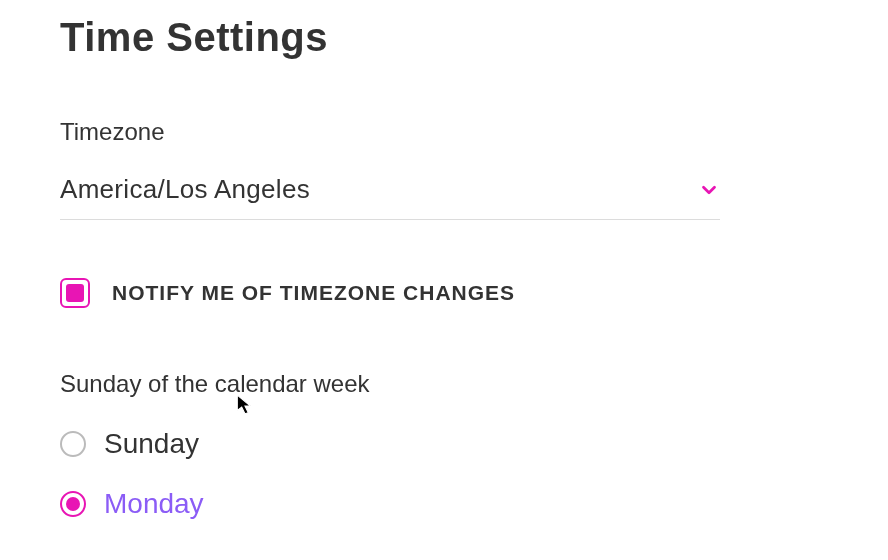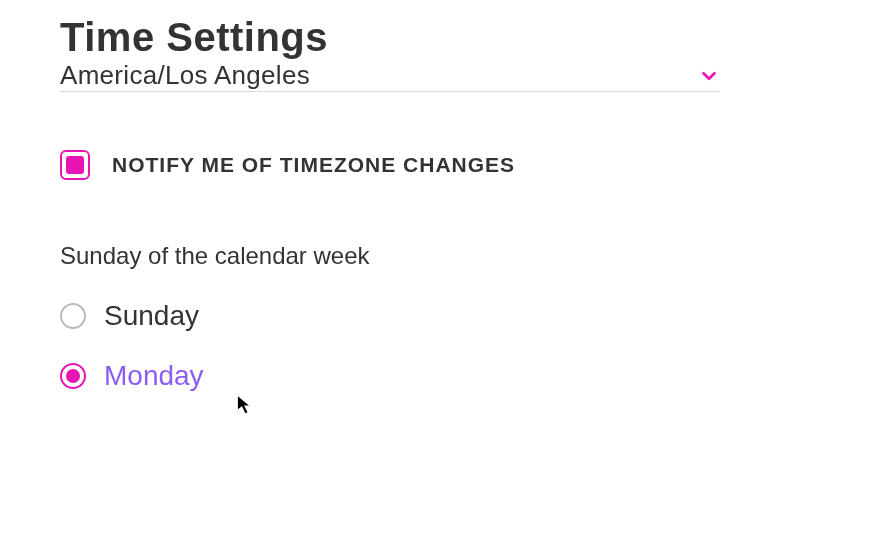--- a/index.html
+++ b/index.html
@@ -15,33 +15,35 @@
       position: relative;
     }
     .container {
       padding: 15px 60px 0 60px;
     }
     .page-title {
       font-size: 40px;
       font-weight: 700;
       color: #333333;
       letter-spacing: 0.5px;
+      margin-bottom: 58px;
     }
     .field-label {
       font-size: 24px;
       color: #333333;
       font-weight: 400;
       margin-bottom: 28px;
     }
     .select-wrapper {
       position: relative;
       display: flex;
       align-items: center;
       justify-content: space-between;
       border-bottom: 1px solid #dcdcdc;
+      padding-bottom: 14px;
       margin-bottom: 58px;
       cursor: pointer;
       width: 660px;
     }
     .select-value {
       font-size: 26px;
       color: #333333;
       font-weight: 400;
       letter-spacing: 0.3px;
     }
@@ -128,20 +130,21 @@
       pointer-events: none;
       z-index: 100;
     }
   </style>
 </head>
 <body>
 
 <div class="container">
   <h1 class="page-title">Time Settings</h1>
 
+  <div class="field-label">Timezone</div>
 
   <div class="select-wrapper">
     <span class="select-value">America/Los Angeles</span>
     <svg class="chevron" viewBox="0 0 24 24" fill="none" stroke="currentColor" stroke-width="3" stroke-linecap="round" stroke-linejoin="round">
       <polyline points="6 9 12 15 18 9"></polyline>
     </svg>
   </div>
 
   <div class="checkbox-row">
     <div class="checkbox-box">

